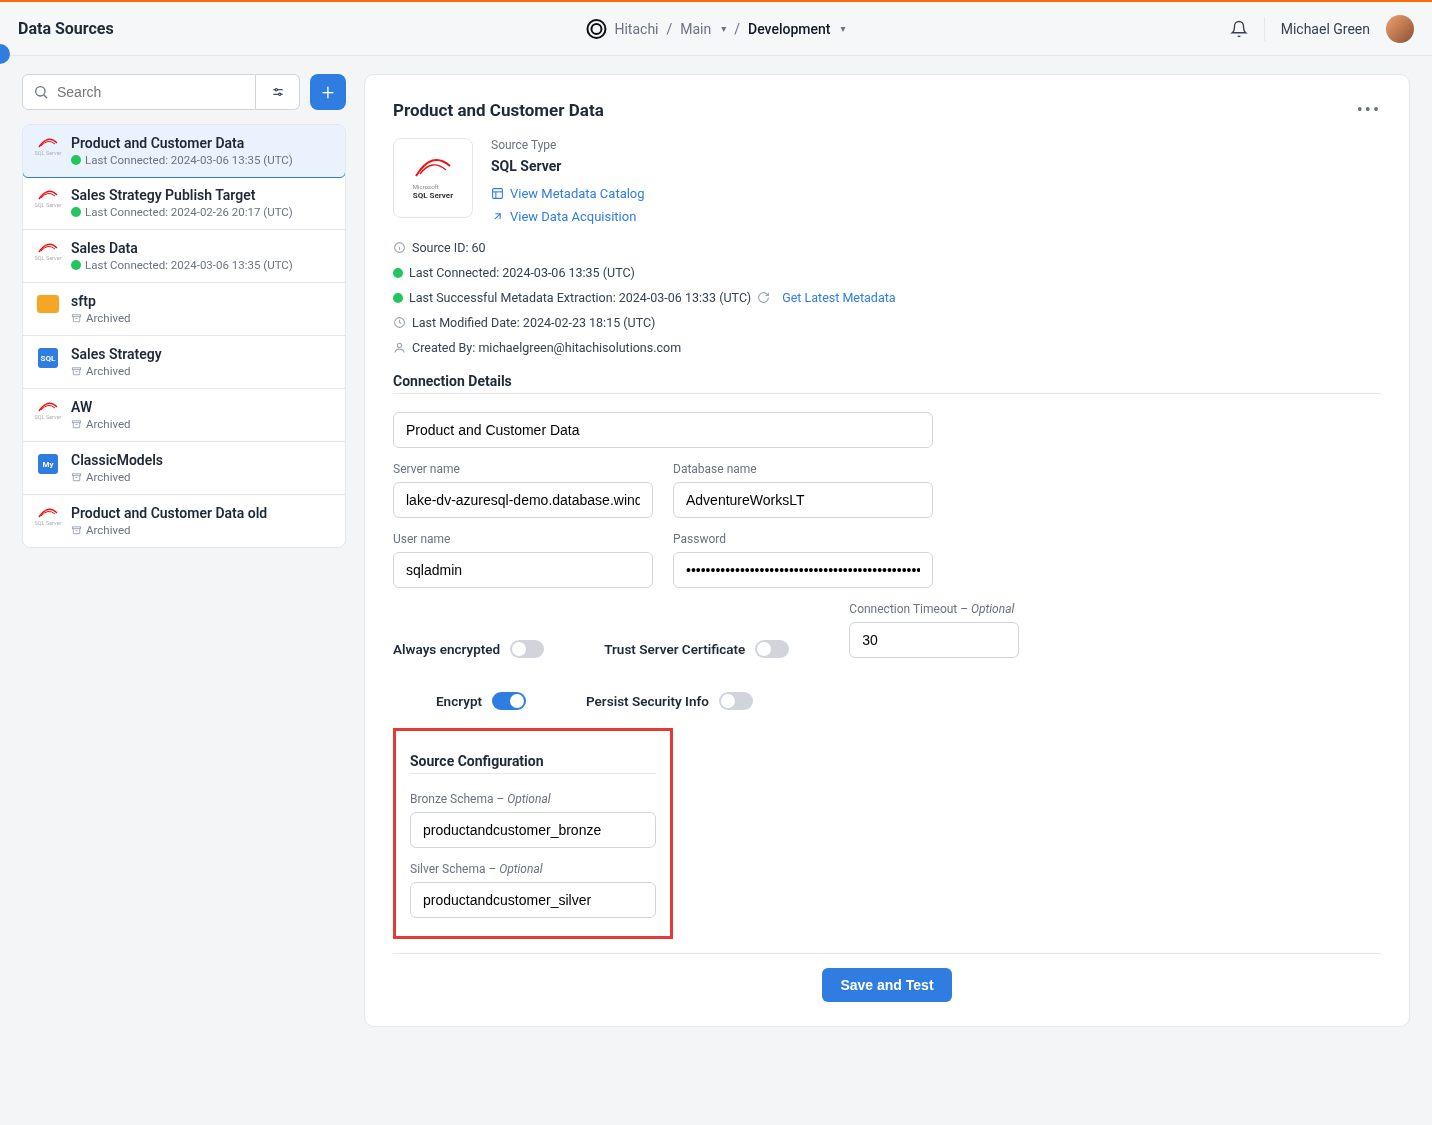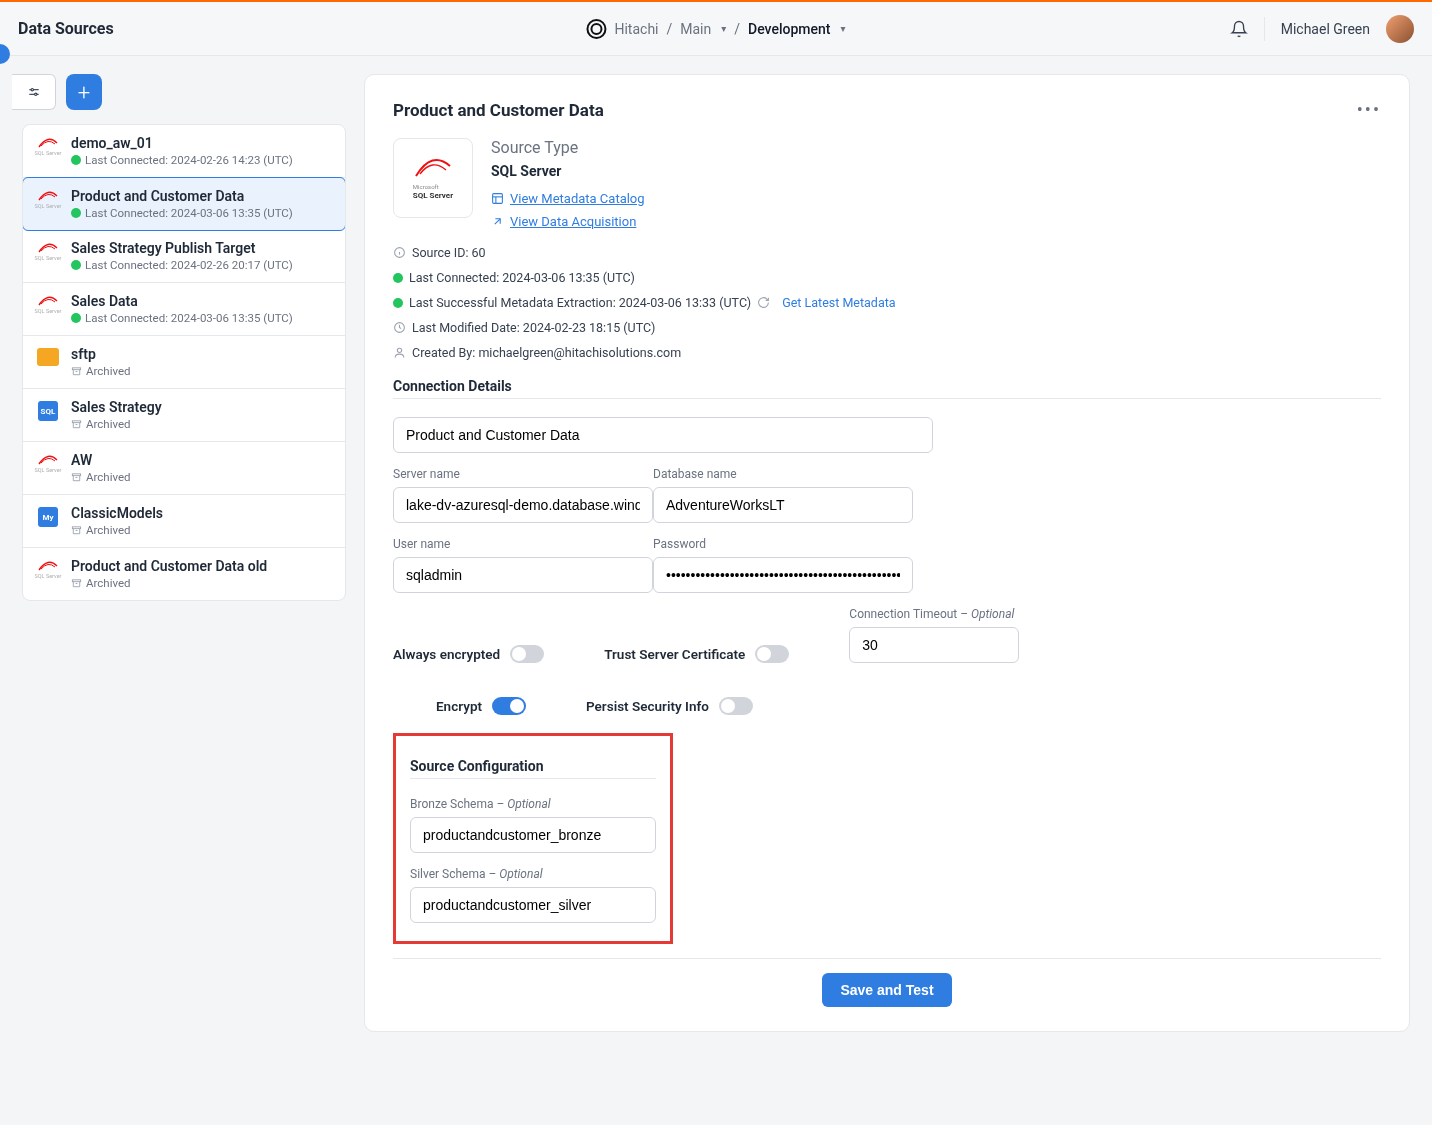--- a/index.html
+++ b/index.html
@@ -45,35 +45,35 @@
 .main { flex: 1; background: #fff; border: 1px solid #e5e7eb; border-radius: 10px; padding: 24px 28px; }
 .main-header { display: flex; justify-content: space-between; align-items: center; margin-bottom: 18px; }
 .main-title { font-size: 17px; font-weight: 700; }
 .more-icon { cursor: pointer; color: #6b7280; font-size: 18px; letter-spacing: 2px; }
 
 .source-row { display: flex; gap: 18px; align-items: flex-start; margin-bottom: 10px; }
 .source-logo-box { width: 80px; height: 80px; border: 1px solid #e5e7eb; border-radius: 8px; display: flex; flex-direction: column; align-items: center; justify-content: center; }
 .source-logo-box .sql-logo-big { width: 42px; height: 24px; }
 .source-logo-box .sql-text { font-size: 8px; color: #333; margin-top: 2px; }
 .source-info { flex: 1; }
-.src-label { font-size: 16px; color: #6b7280; }
+.src-label { font-size: 12px; color: #6b7280; }
 .src-type { font-size: 14px; font-weight: 700; margin-top: 6px; margin-bottom: 12px; }
-.link-row { font-size: 13px; color: #2f7de1; margin-top: 8px; display: flex; align-items: center; gap: 6px; cursor: pointer; text-decoration: underline; }
+.link-row { font-size: 13px; color: #2f7de1; margin-top: 8px; display: flex; align-items: center; gap: 6px; cursor: pointer; }
 .link-row svg { width: 13px; height: 13px; }
 
 .meta-list { margin-top: 16px; }
 .meta-row { font-size: 12.5px; color: #374151; margin: 10px 0; display: flex; align-items: center; gap: 6px; }
 .meta-row .icon { width: 13px; height: 13px; color: #9ca3af; }
 .meta-row .link { color: #2f7de1; cursor: pointer; margin-left: 6px; }
 .refresh-icon { color: #2f7de1; }
 
 .section-title { font-size: 14px; font-weight: 700; margin-top: 18px; margin-bottom: 4px; }
 .section-rule { border: none; border-top: 1px solid #e5e7eb; margin-bottom: 18px; }
 
-.form-grid { display: flex; flex-wrap: wrap; }
+.form-grid { display: flex; gap: 20px; flex-wrap: wrap; }
 .field { display: flex; flex-direction: column; margin-bottom: 14px; }
 .field.full { width: 540px; }
 .field.half { width: 260px; }
 .field label { font-size: 12px; color: #6b7280; margin-bottom: 6px; }
 .field label .opt { font-style: italic; }
 .field input { height: 36px; border: 1px solid #d1d5db; border-radius: 6px; padding: 0 12px; font-size: 14px; outline: none; background:#fff; }
 
 .toggle-row { display: flex; align-items: center; gap: 60px; margin: 16px 0 8px 0; flex-wrap: wrap; padding-left: 43px; }
 .toggle-item { display: flex; align-items: center; gap: 10px; font-size: 13.5px; font-weight: 600; color: #1f2937; }
 .toggle { width: 34px; height: 18px; background: #d1d5db; border-radius: 10px; position: relative; cursor: pointer; }
@@ -112,47 +112,38 @@
       </svg>
     <div class="divider-v"></div>
     <span class="user-name">Michael Green</span>
     <div class="avatar"></div>
   </div>
 </div>
 
 <div class="page">
   <div class="sidebar">
     <div class="search-row">
+      <div class="search-wrap" style="border-radius:6px 0 0 6px;">
+        <svg viewBox="0 0 24 24" fill="none" stroke="currentColor" stroke-width="2">
+            <circle cx="11" cy="11" r="7"></circle>
+            <line x1="21" y1="21" x2="16.5" y2="16.5"></line>
+          </svg>
+        <input placeholder="Search" style="">
+      </div>
       <div class="filter-btn">
         <svg viewBox="0 0 24 24" fill="none" stroke="currentColor" stroke-width="2">
             <line x1="4" y1="8" x2="20" y2="8"></line>
             <line x1="4" y1="16" x2="20" y2="16"></line>
             <circle cx="9" cy="8" r="2" fill="#fff"></circle>
             <circle cx="15" cy="16" r="2" fill="#fff"></circle>
           </svg>
       </div>
       <div class="add-btn">+</div>
     </div>
     <div class="ds-list" id="ds-list">
-        <div class="ds-item">
-          <div class="ds-icon">
-            <svg class="sql-logo" viewBox="0 0 22 12">
-              <path d="M2 10 Q11 -3 20 6" stroke="#e11" stroke-width="1.4" fill="none"></path>
-              <path d="M4 9 Q11 1 18 7" stroke="#e11" stroke-width="1" fill="none"></path>
-            </svg>
-            <div class="sql-label">SQL Server</div>
-          </div>
-          <div class="ds-body">
-            <div class="ds-name">demo_aw_01</div>
-            <div class="ds-sub">
-              <span class="green-dot"></span>
-              <span>Last Connected: 2024-02-26 14:23 (UTC)</span>
-            </div>
-          </div>
-        </div>
         <div class="ds-item selected">
           <div class="ds-icon">
             <svg class="sql-logo" viewBox="0 0 22 12">
               <path d="M2 10 Q11 -3 20 6" stroke="#e11" stroke-width="1.4" fill="none"></path>
               <path d="M4 9 Q11 1 18 7" stroke="#e11" stroke-width="1" fill="none"></path>
             </svg>
             <div class="sql-label">SQL Server</div>
           </div>
           <div class="ds-body">
             <div class="ds-name">Product and Customer Data</div>

